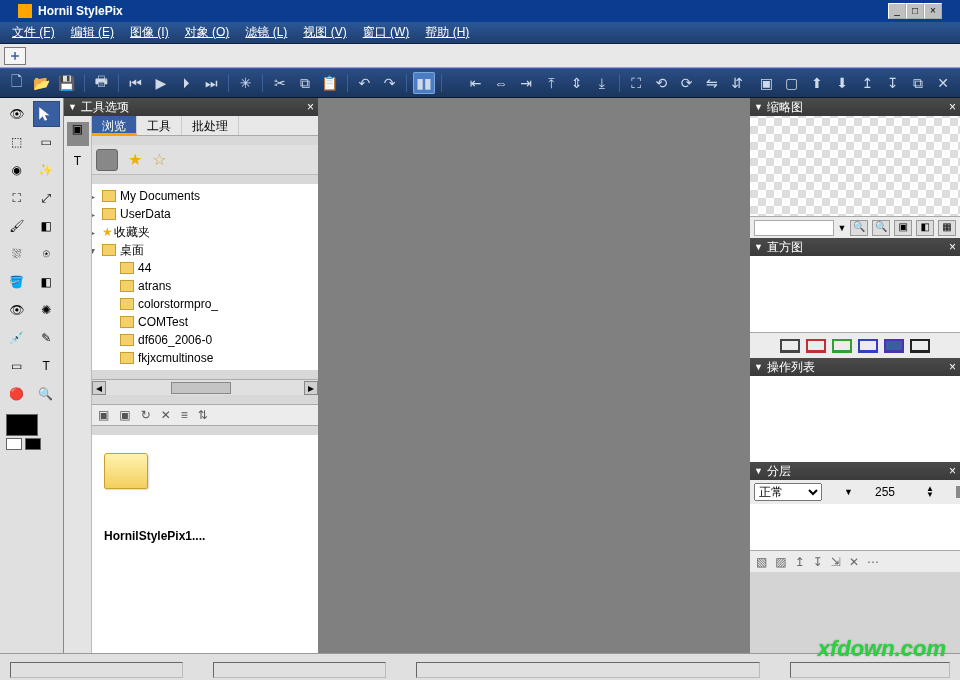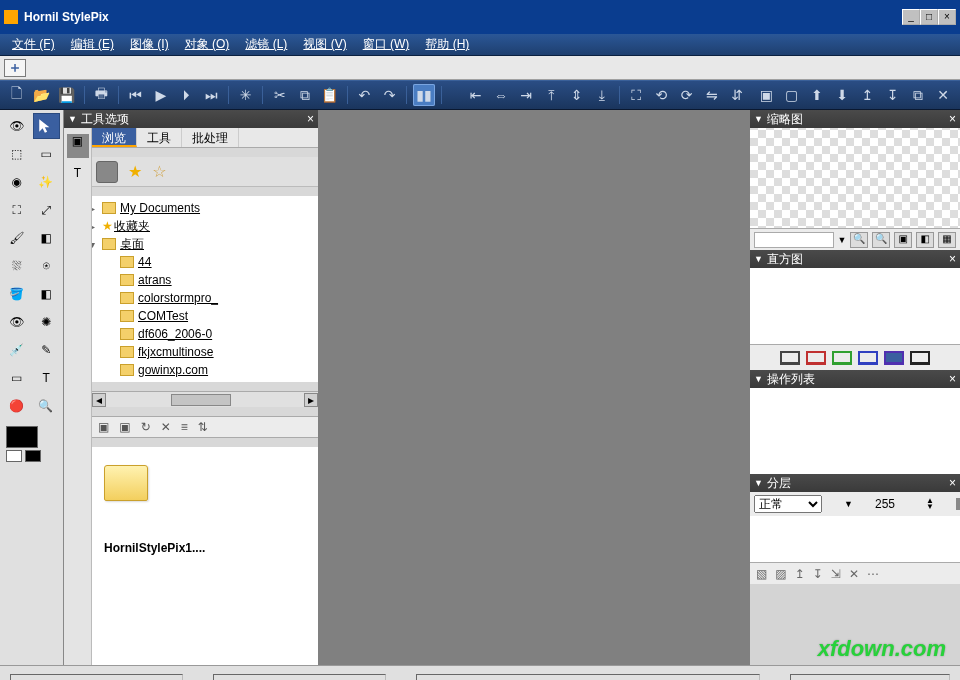--- a/index.html
+++ b/index.html
@@ -1,19 +1,19 @@
 <!DOCTYPE html>
 <html><head>
 <meta charset="utf-8">
 <style>
 * { margin:0; padding:0; box-sizing:border-box; font-family:"Microsoft YaHei","SimSun",Arial,sans-serif; font-size:12px; }
 body { width:960px; height:680px; background:#c0c0c0; overflow:hidden; position:relative; }
 
 
-.titlebar { height:34px; background:linear-gradient(#0a3d8f,#0a3d8f); display:flex; align-items:center; padding:0 4px; color:#fff; font-weight:bold; font-size:13px; }
+.titlebar { height:22px; background:linear-gradient(#0a3d8f,#0a3d8f); display:flex; align-items:center; padding:0 18px; color:#fff; font-weight:bold; font-size:13px; }
 .titlebar .pencil { width:14px; height:14px; background:#ffa500; margin-right:6px; }
 .titlebar .wincontrols { margin-left:auto; display:flex; gap:0; }
 .titlebar .wincontrols button { width:18px; height:16px; background:#c0c0c0; border:1px outset #fff; font-size:10px; line-height:12px; }
 
 
 .menubar { height:22px; background:linear-gradient(#2b5797,#1e3f6f); display:flex; align-items:center; padding:0 4px; color:#fff; border-bottom:1px solid #0a2040; }
 .menubar span { padding:2px 8px; cursor:default;text-decoration:underline; }
 
 
 .newrow { height:24px; background:#e8e8e8; border-bottom:1px solid #a0a0a0; display:flex; align-items:center; padding:2px 4px; }
@@ -50,21 +50,21 @@
 .opttabs .on { background:#3a5fa0; color:#fff; border-bottom:2px solid #ffa500; }
 .optsubbar { height:30px; background:#e0e0e0; display:flex; align-items:center; padding:4px; gap:10px; border-bottom:1px solid #bbb; }
 .optsubbar .sq { width:22px; height:22px; background:#888; border:1px solid #666; border-radius:3px;}
 .star { color:#f0b000; font-size:16px; }
 .star.outline { color:#cfa040; }
 
 
 .tree { flex:1; background:#fff; overflow:hidden; font-size:12px; padding-top:3px; }
 .tree ul { list-style:none; padding-left:18px; }
 .tree>ul { padding-left:10px; }
-.tree li { white-space:nowrap; line-height:18px; position:relative;text-decoration:underline; }
+.tree li { white-space:nowrap; line-height:18px; position:relative; }
 .tree li::before { content:"▸"; color:#666; position:absolute; left:-12px; font-size:10px; top:1px;}
 .tree li.open::before { content:"▾"; }
 .tree li.leaf::before { content:""; }
 .fold { display:inline-block; width:14px; height:12px; background:#f4d06a; border:1px solid #caa02c; margin-right:4px; vertical-align:-2px; }
 .favstar { display:inline-block; width:12px; height:12px; color:#f0b000; }
 .hscroll { height:16px; background:#e0e0e0; border-top:1px solid #aaa; position:relative; }
 .hscroll .thumb { position:absolute; left:35%; width:60px; height:12px; top:2px; background:#c4c4c4; border:1px solid #888; }
 .hscroll .arr { position:absolute; width:14px; height:14px; background:#d0d0d0; border:1px solid #888; top:1px; text-align:center; line-height:12px; }
 
 
@@ -247,20 +247,21 @@
           <div>批处理</div>
         </div>
         <div class="optsubbar">
           <div class="sq"></div>
           <span class="star">★</span>
           <span class="star outline">☆</span>
         </div>
         <div class="tree">
           <ul id="tree-root">
               <li><span class="fold"></span><span>My Documents</span></li>
+              <li><span class="fold"></span><span>UserData</span></li>
               <li><span class="favstar">★</span><span>收藏夹</span></li>
               <li class="open"><span class="fold"></span><span>桌面</span><ul>
                   <li class="leaf"><span class="fold"></span><span>44</span></li>
                   <li class="leaf"><span class="fold"></span><span>atrans</span></li>
                   <li class="leaf"><span class="fold"></span><span>colorstormpro_</span></li>
                   <li class="leaf"><span class="fold"></span><span>COMTest</span></li>
                   <li class="leaf"><span class="fold"></span><span>df606_2006-0</span></li>
                   <li class="leaf"><span class="fold"></span><span>fkjxcmultinose</span></li>
                   <li class="leaf"><span class="fold"></span><span>gowinxp.com</span></li>
                 </ul></li>

